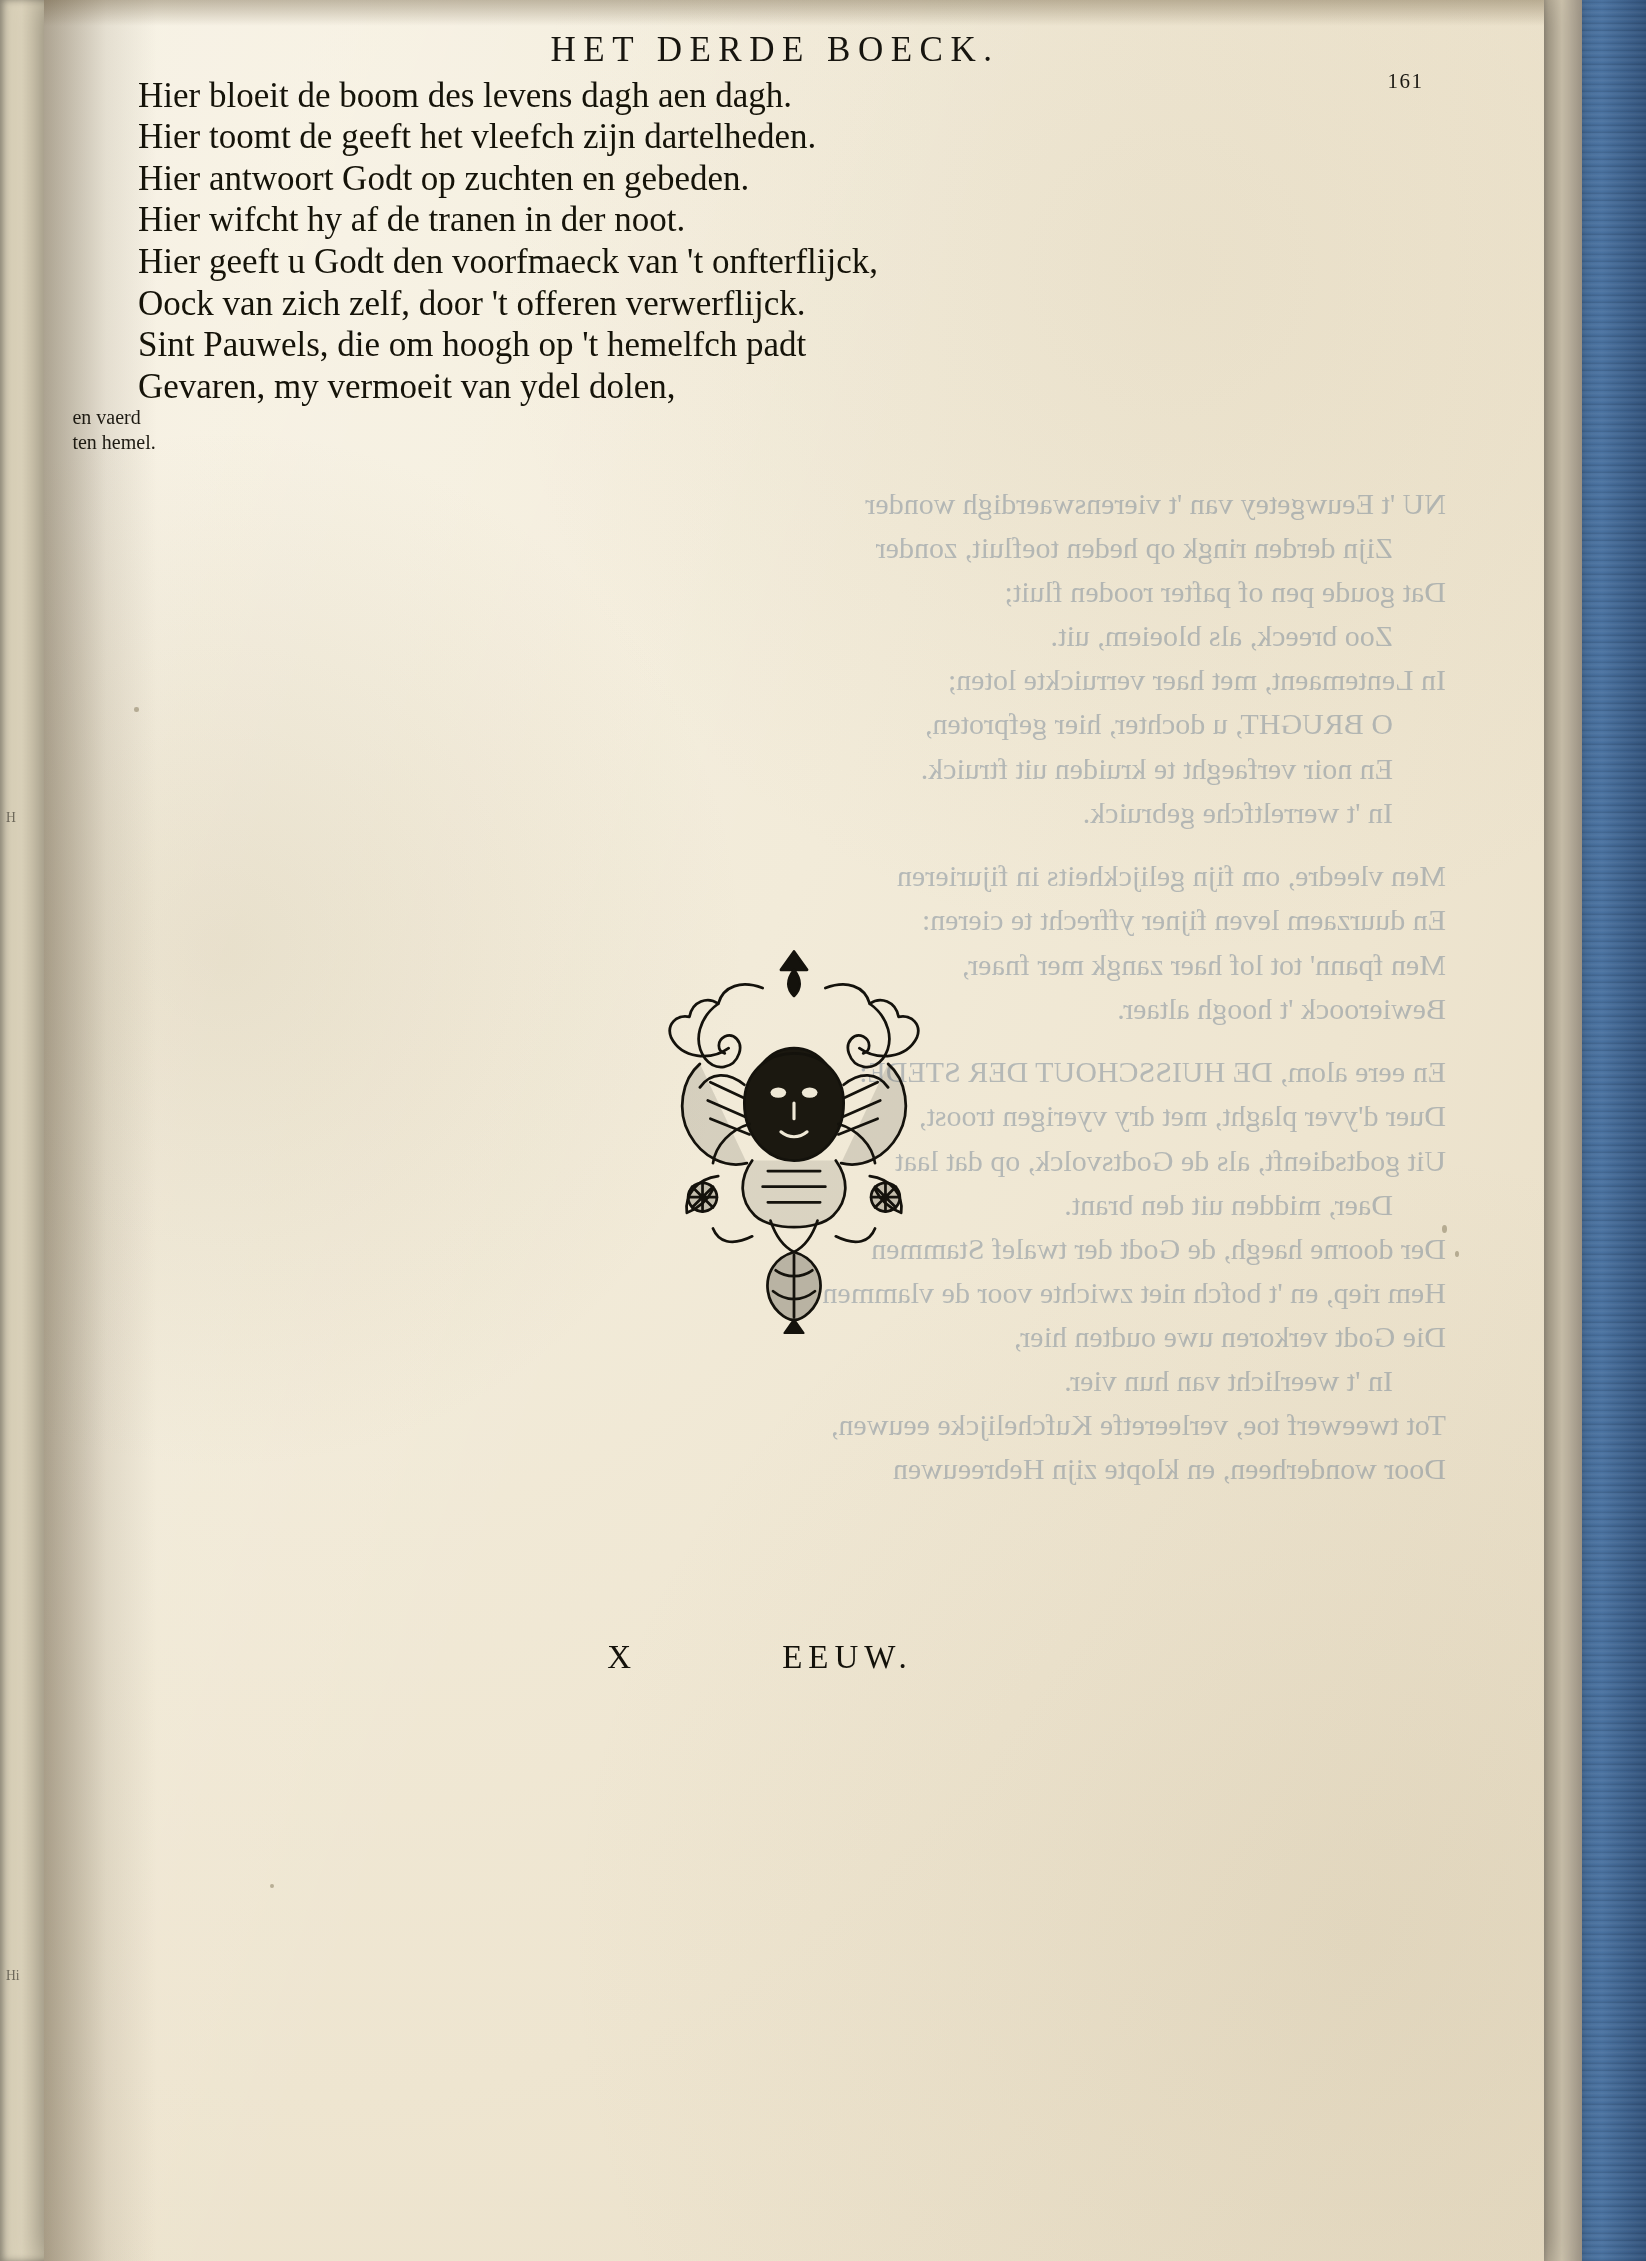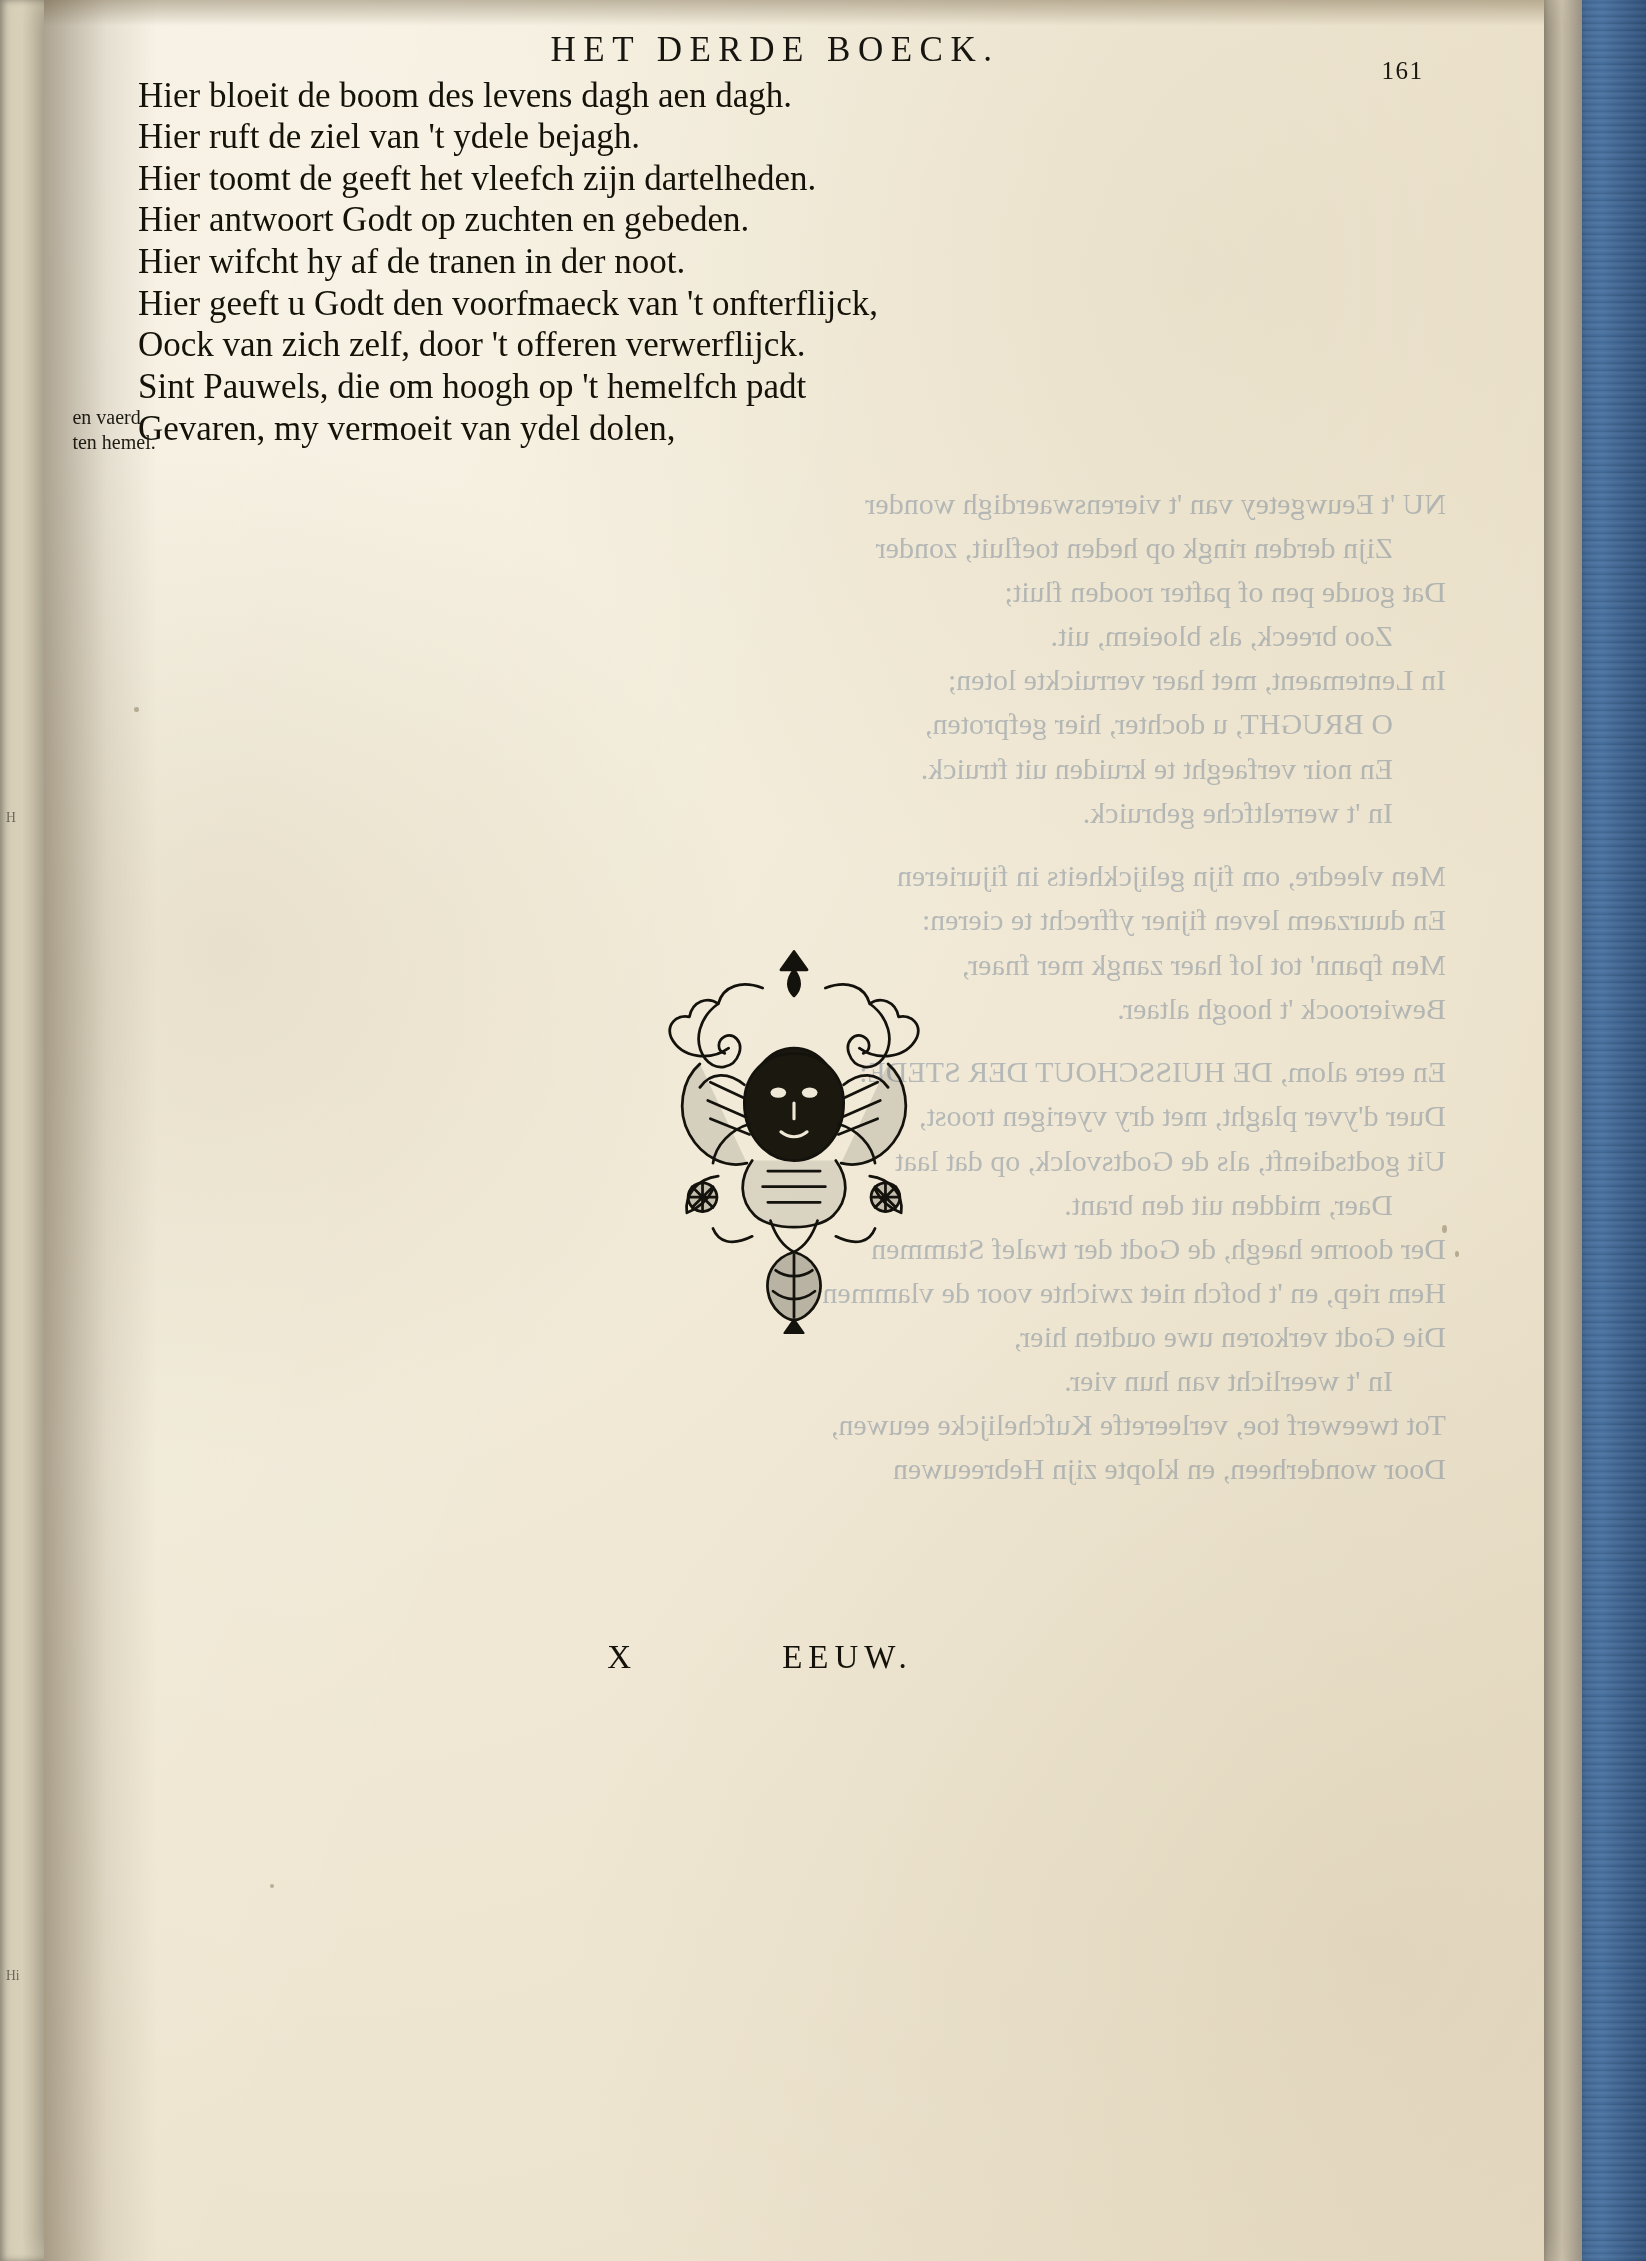--- a/index.html
+++ b/index.html
@@ -125,22 +125,22 @@
     font-size: 35px;
     letter-spacing: 7.5px;
     color: #17150f;
     margin-left: 30px;
     margin-bottom: 4.5px;
     white-space: nowrap;
   }
   .folio {
     position: absolute;
     right: 7.5px;
-    top: 27px;
-    font-size: 25px;
+    top: 39px;
+    font-size: 21px;
     letter-spacing: 1.5px;
     color: #1a1812;
     text-align: center;
   }
   .verse {
     margin: 4px;
     padding: 0;
     list-style: none;
   }
   .verse li {
@@ -266,21 +266,20 @@
       <p>Tot tweewerf toe, verleeretfe Kufchelijcke eeuwen,</p>
       <p>Door wonderheen, en klopte zijn Hebreeuwen</p>
     </div>
 
     <div class="textblock">
       <div class="running-head">HET DERDE BOECK.</div>
       <div class="folio">161</div>
 
       <ul class="verse">
         <li>Hier bloeit de boom des levens dagh aen dagh.</li>
-        <li>Hier ruft de ziel van 't ydele bejagh.</li>
         <li>Hier toomt de geeft het vleefch zijn dartelheden.</li>
         <li>Hier antwoort Godt op zuchten en gebeden.</li>
         <li>Hier wifcht hy af de tranen in der noot.</li>
         <li>Hier geeft u Godt den voorfmaeck van 't onfterflijck,</li>
         <li>Oock van zich zelf, door 't offeren verwerflijck.</li>
         <li>Sint Pauwels, die om hoogh op 't hemelfch padt</li>
         <li>Gevaren, my vermoeit van ydel dolen,</li>
       </ul>
 
       <div class="marginal-note">

